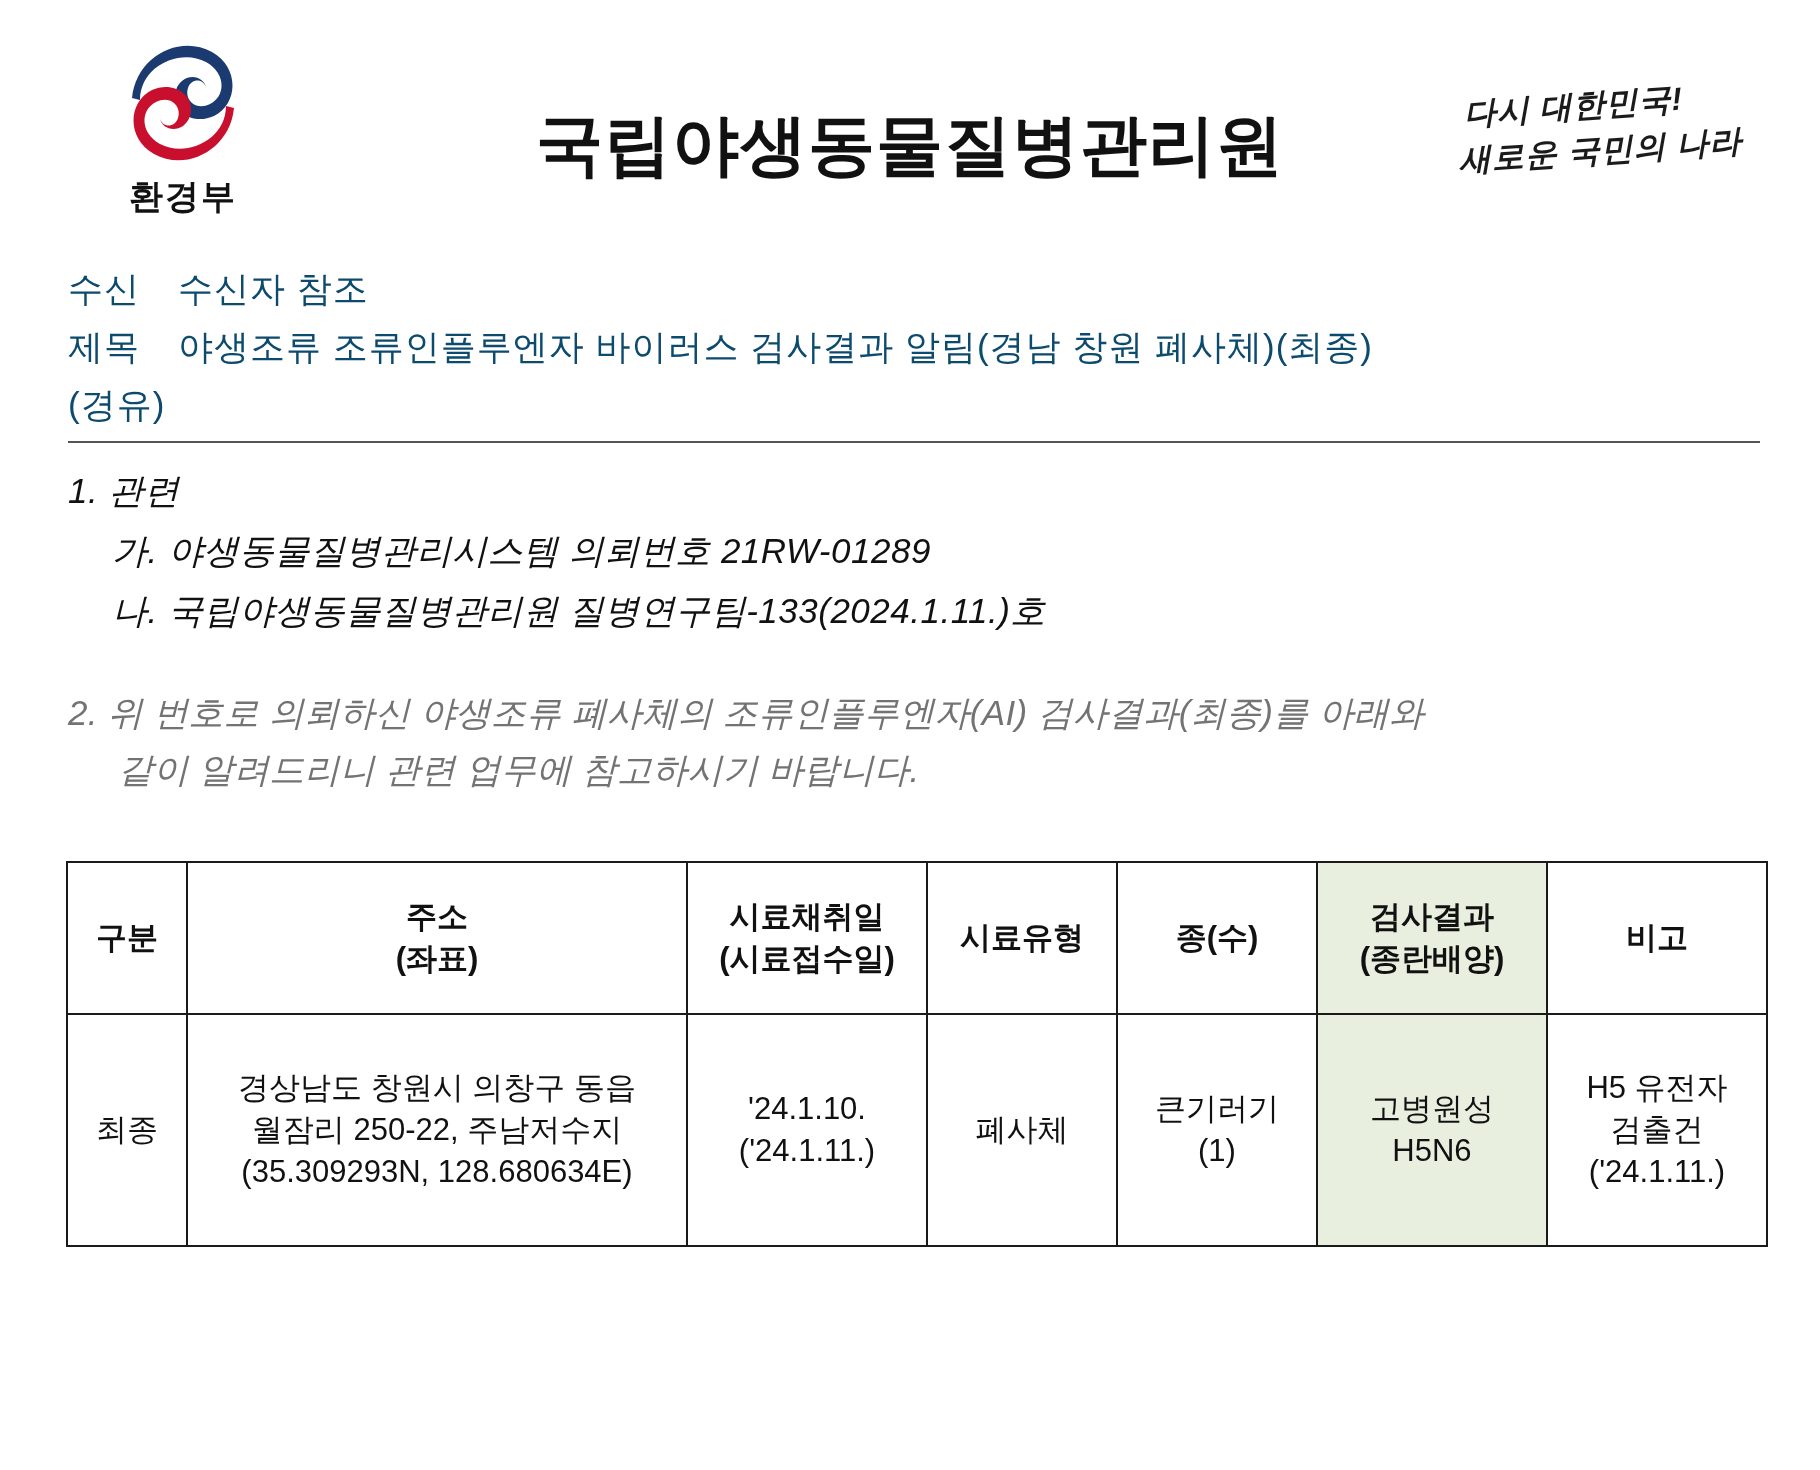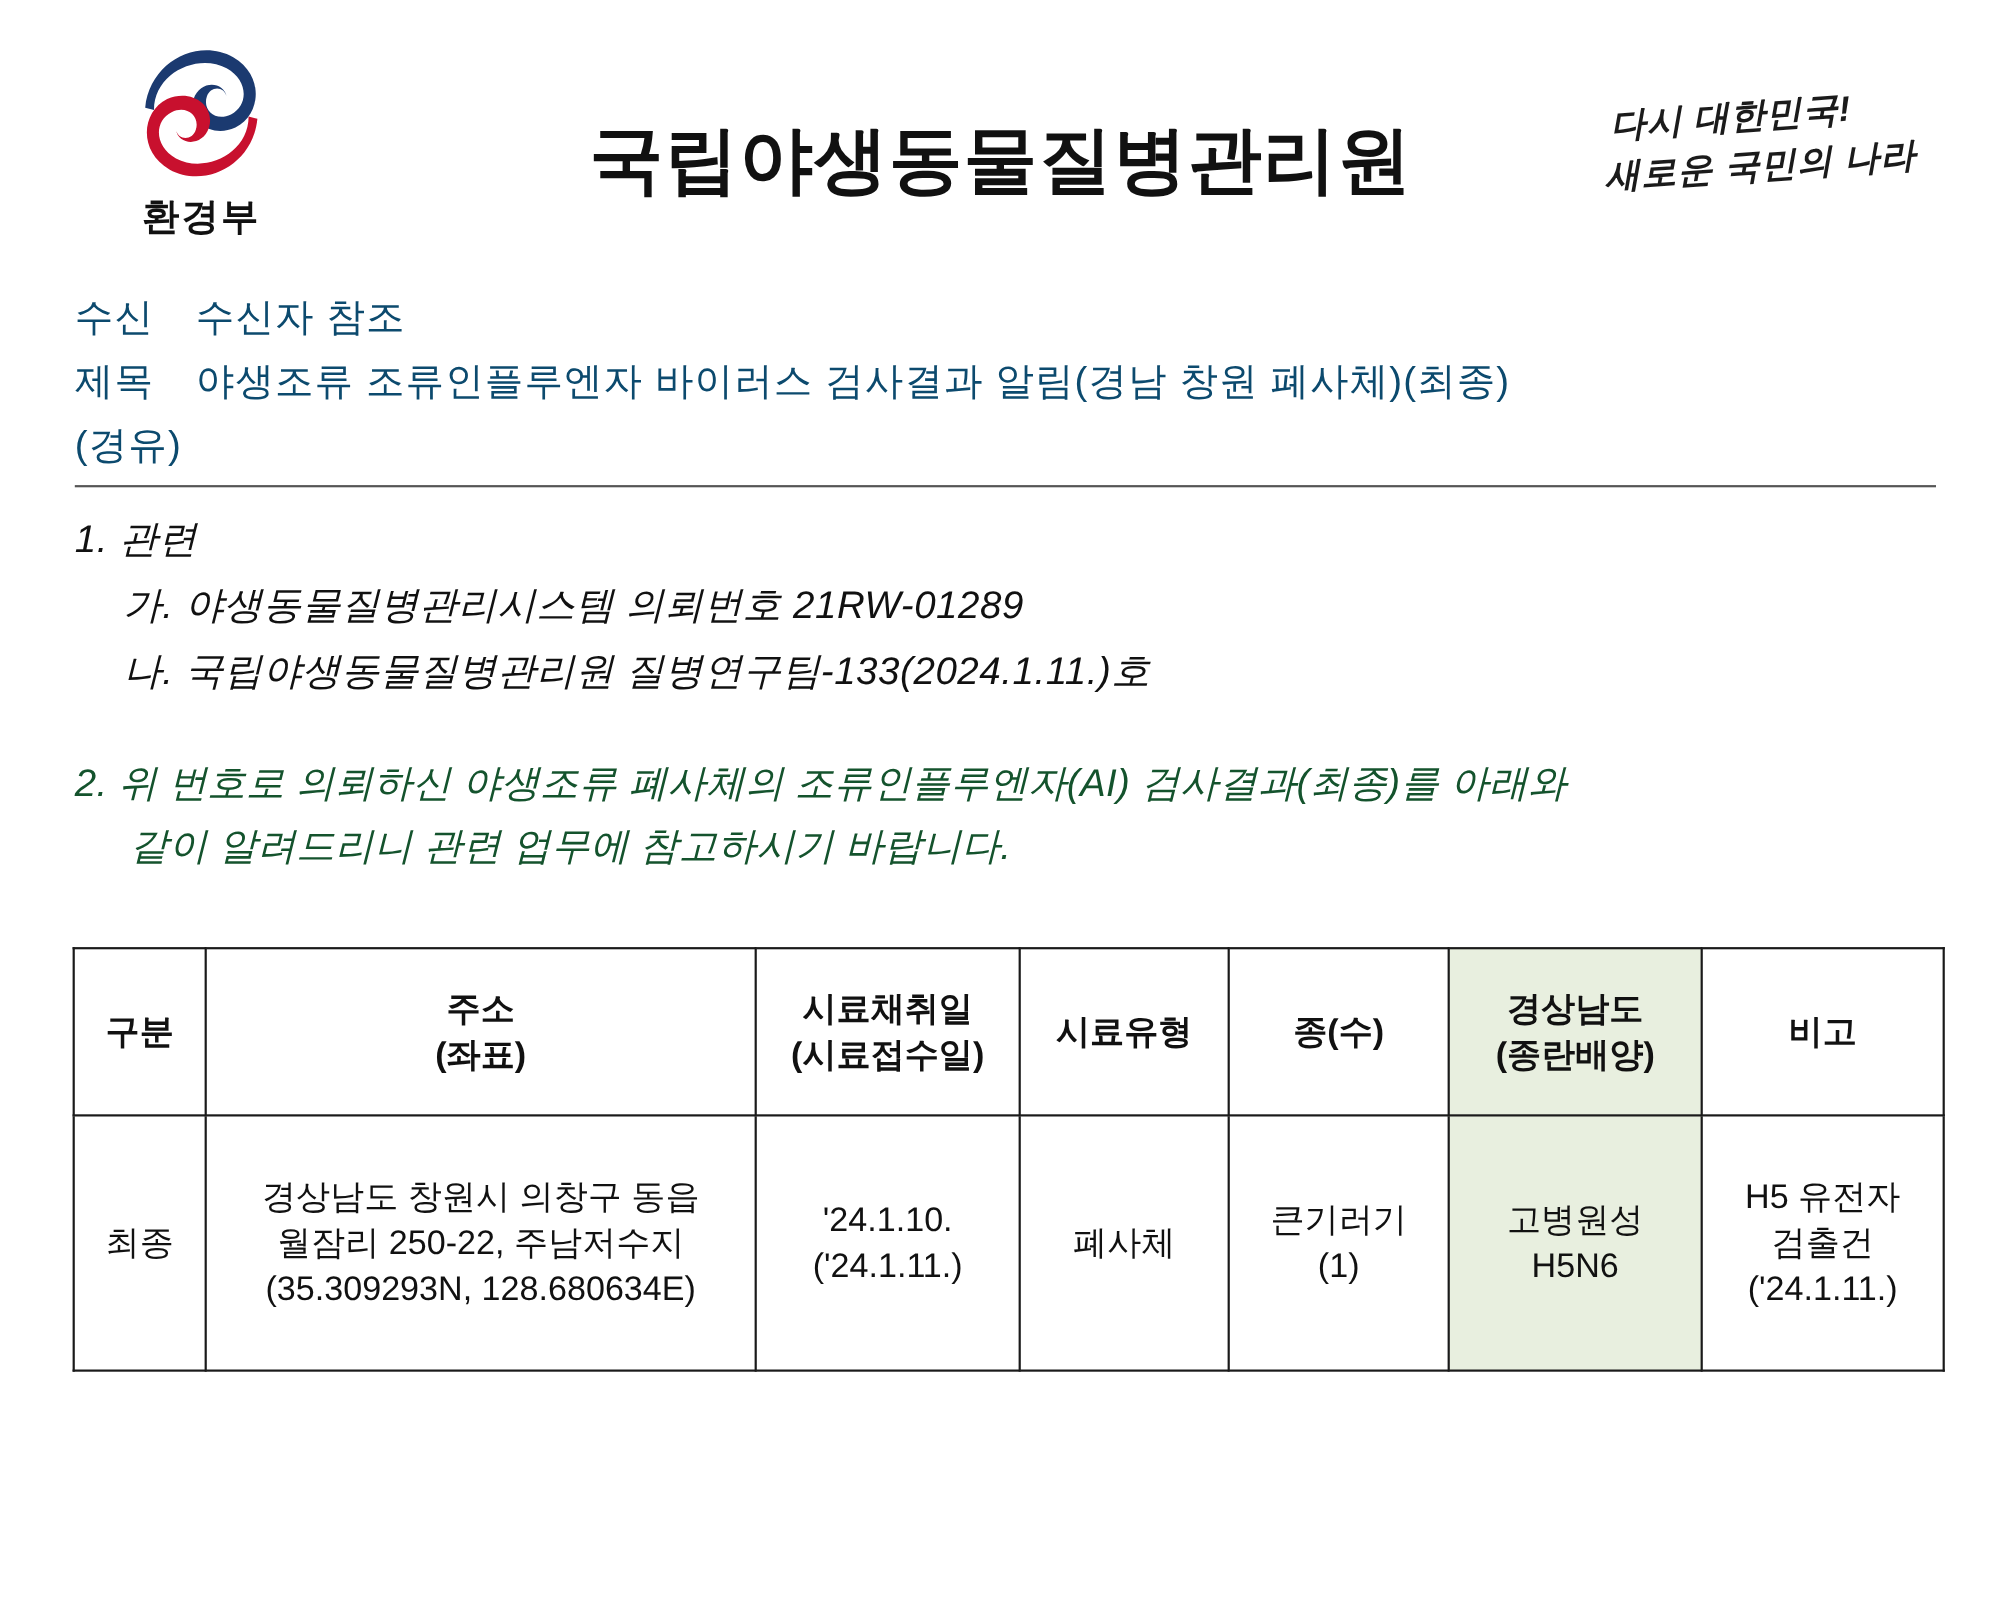--- a/index.html
+++ b/index.html
@@ -124,21 +124,21 @@
     letter-spacing: 0.5px;
     color: #111;
     margin-bottom: 4px;
   }
   .p-item.indent1 { padding-left: 44px; }
   .p-2 {
     margin-top: 46px;
     font-size: 35px;
     line-height: 1.62;
     letter-spacing: 0.3px;
-    color: #14532d;
+    color: #737373;
     text-align: justify;
   }
   .p-2 .cont {
     display: block;
     padding-left: 50px;
   }
 
   
   .result-table {
     margin-top: 62px;
@@ -252,21 +252,21 @@
           <span class="cell-sub">시료채취일</span>
           <span class="cell-sub">(시료접수일)</span>
         </th>
         <th>
           <span class="cell-sub">시료유형</span>
         </th>
         <th>
           <span class="cell-sub">종(수)</span>
         </th>
         <th class="highlight">
-          <span class="cell-sub">경상남도</span>
+          <span class="cell-sub">검사결과</span>
           <span class="cell-sub">(종란배양)</span>
         </th>
         <th>
           <span class="cell-sub">비고</span>
         </th>
       </tr>
     </thead>
     <tbody>
       <tr>
         <td>최종</td>

